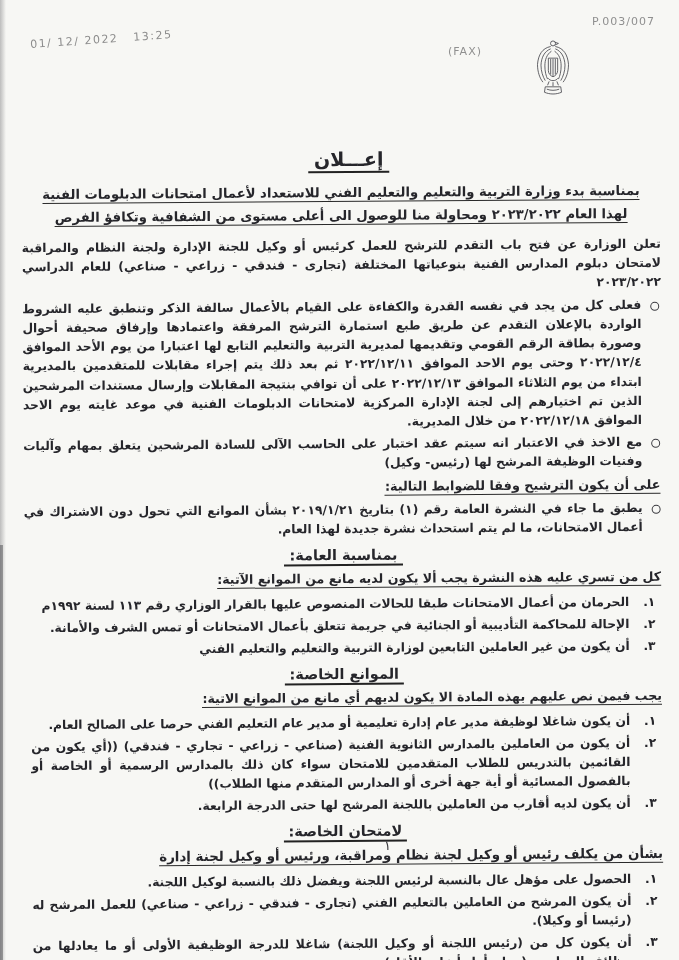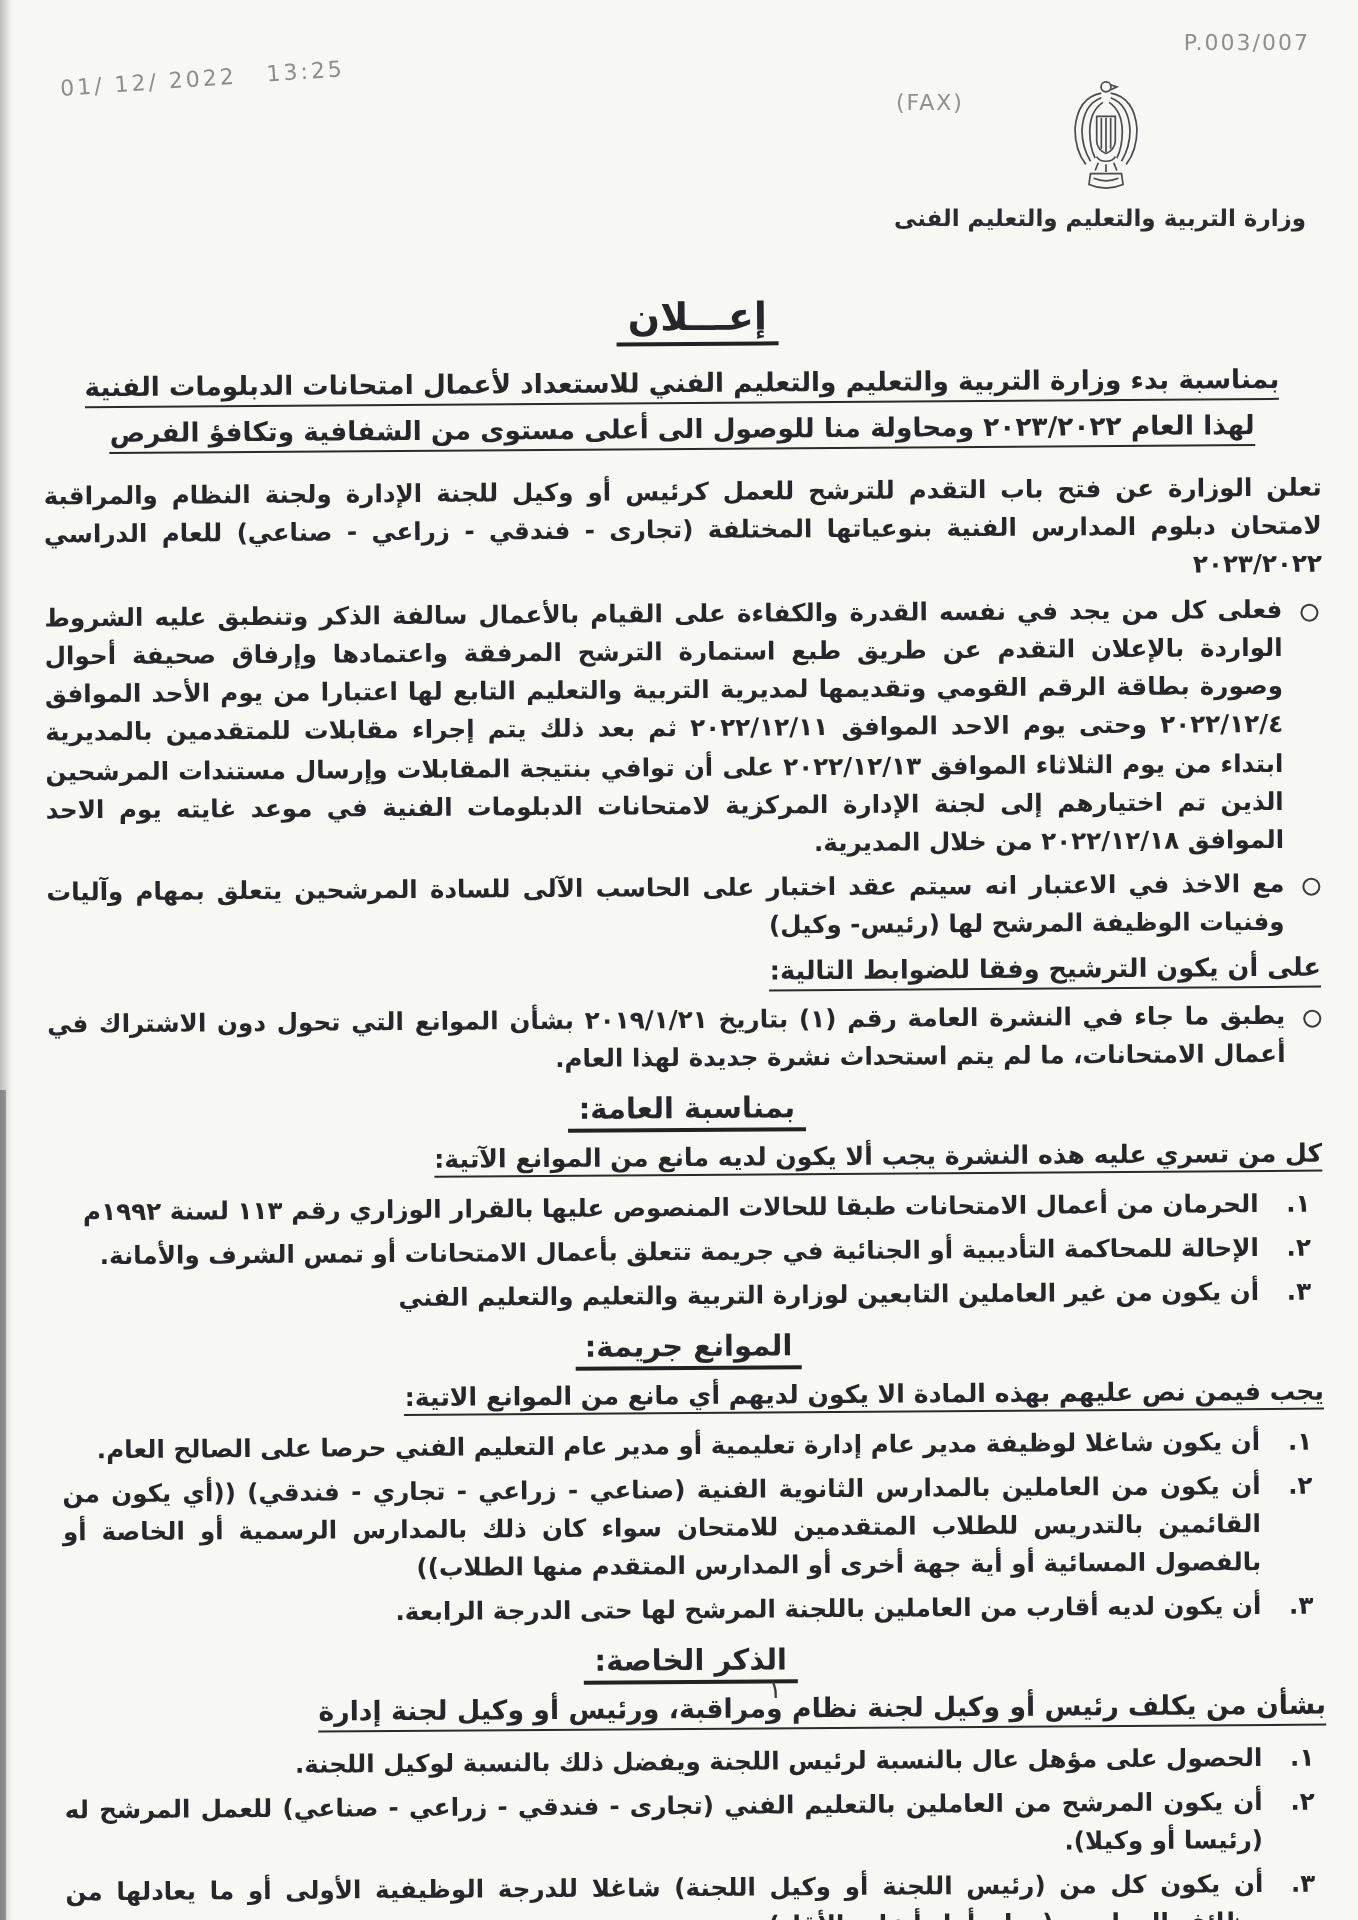--- a/index.html
+++ b/index.html
@@ -76,21 +76,20 @@
 
       <path class="ln" d="M24 52 C26 56 34 56 36 52"></path>
       <path class="ln" d="M25 56 L23 61 M30 57 L30 62 M35 56 L37 61"></path>
 
       <path class="ln" d="M20 63 L40 63 L41 70 C34 73 26 73 19 70 Z"></path>
       <path class="ln" d="M22 66 C27 68 33 68 38 66"></path>
     </svg>
   </div>
 
   <div class="letterhead">
-    <div>وزارة التربية والتعليم والتعليم الفنى</div>
   </div>
 
   <div class="content">
 
     <div class="title">
       <span>إعـــلان</span>
     </div>
 
     <div class="subtitle">
       <div><span>بمناسبة بدء وزارة التربية والتعليم والتعليم الفني للاستعداد لأعمال امتحانات الدبلومات الفنية</span></div>
@@ -131,40 +130,40 @@
     <div class="num-row">
       <span class="num">٢.</span>
       <span class="num-text">الإحالة للمحاكمة التأديبية أو الجنائية في جريمة تتعلق بأعمال الامتحانات أو تمس الشرف والأمانة.</span>
     </div>
     <div class="num-row">
       <span class="num">٣.</span>
       <span class="num-text">أن يكون من غير العاملين التابعين لوزارة التربية والتعليم والتعليم الفني</span>
     </div>
 
     <div class="section-head">
-      <span>الموانع جريمة:</span>
+      <span>الموانع الخاصة:</span>
     </div>
     <div class="section-intro">
       <span>يجب فيمن نص عليهم بهذه المادة الا يكون لديهم أي مانع من الموانع الاتية:</span>
     </div>
     <div class="num-row">
       <span class="num">١.</span>
       <span class="num-text">أن يكون شاغلا لوظيفة مدير عام إدارة تعليمية أو مدير عام التعليم الفني حرصا على الصالح العام.</span>
     </div>
     <div class="num-row">
       <span class="num">٢.</span>
       <span class="num-text">أن يكون من العاملين بالمدارس الثانوية الفنية (صناعي - زراعي - تجاري - فندقي) ((أي يكون من القائمين بالتدريس للطلاب المتقدمين للامتحان سواء كان ذلك بالمدارس الرسمية أو الخاصة أو بالفصول المسائية أو أية جهة أخرى أو المدارس المتقدم منها الطلاب))</span>
     </div>
     <div class="num-row">
       <span class="num">٣.</span>
       <span class="num-text">أن يكون لديه أقارب من العاملين باللجنة المرشح لها حتى الدرجة الرابعة.</span>
     </div>
 
     <div class="section-head">
-      <span>الذكر الخاصة:</span>
+      <span>لامتحان الخاصة:</span>
     </div>
     <div class="section-intro" style="font-size:13.4px;">
       <span>بشأن من يكلف رئيس أو وكيل لجنة نظام ومراقبة، ورئيس أو وكيل لجنة إدارة</span>
     </div>
     <div class="num-row">
       <span class="num">١.</span>
       <span class="num-text">الحصول على مؤهل عال بالنسبة لرئيس اللجنة ويفضل ذلك بالنسبة لوكيل اللجنة.</span>
     </div>
     <div class="num-row">
       <span class="num">٢.</span>

